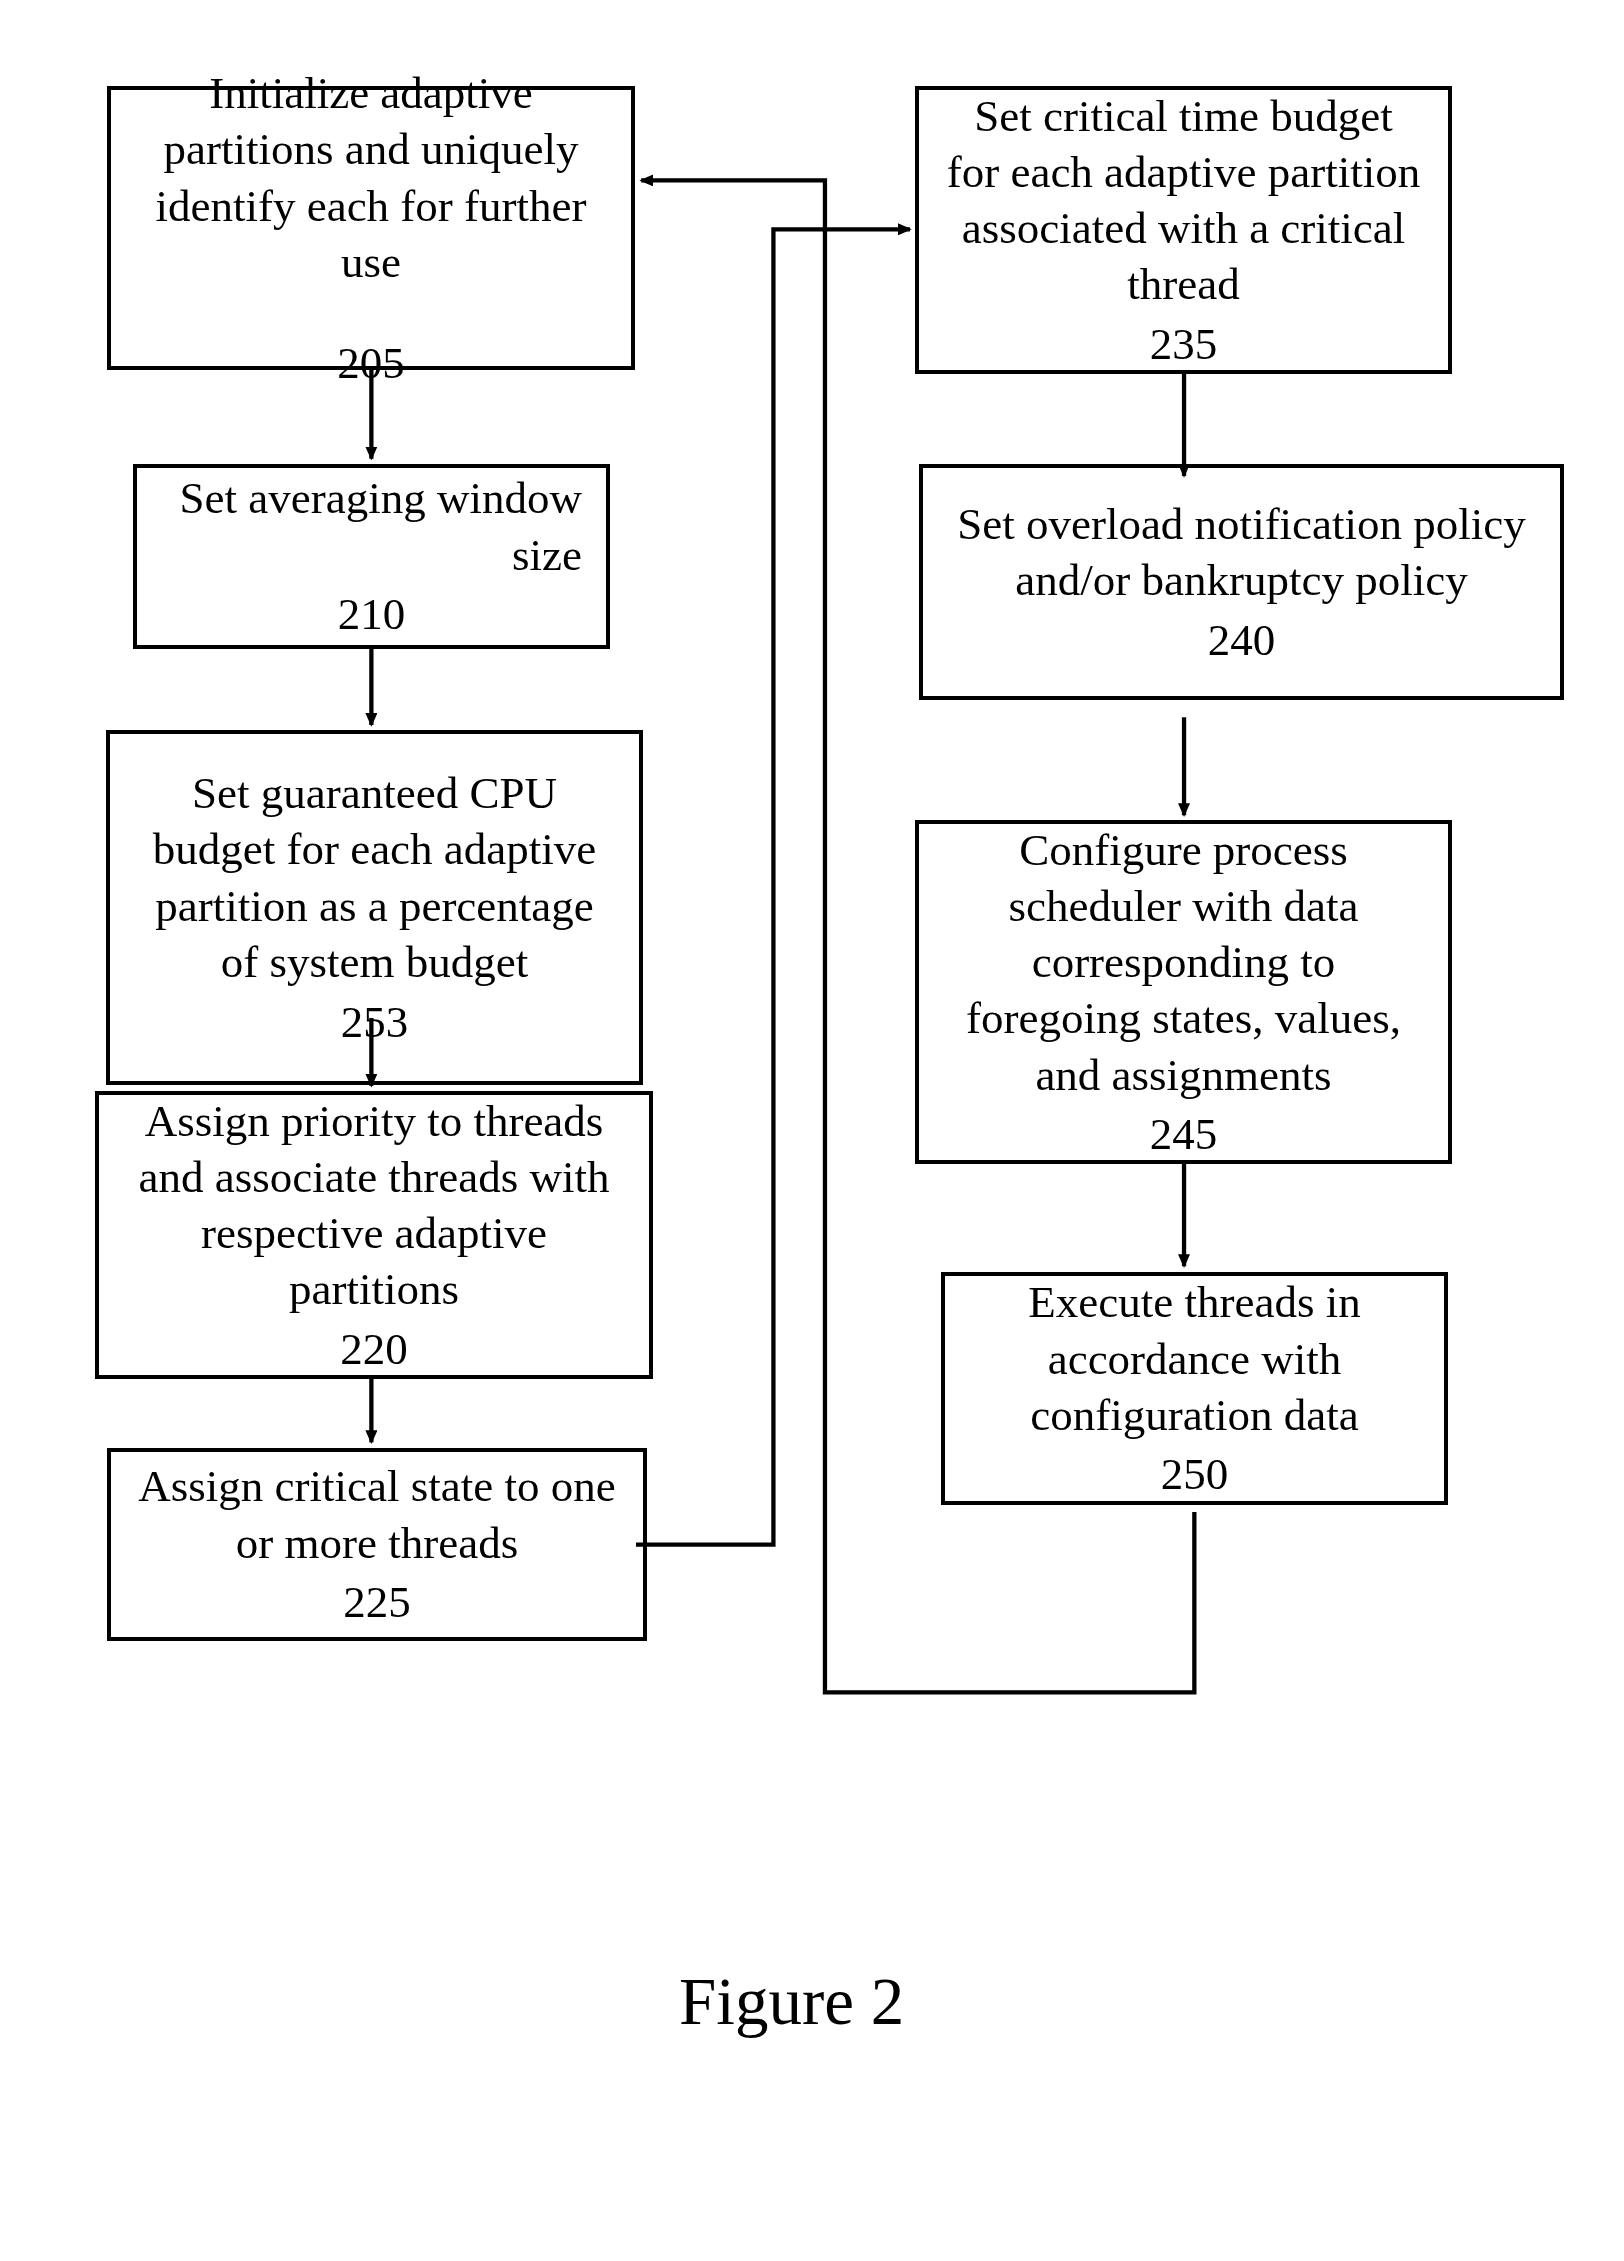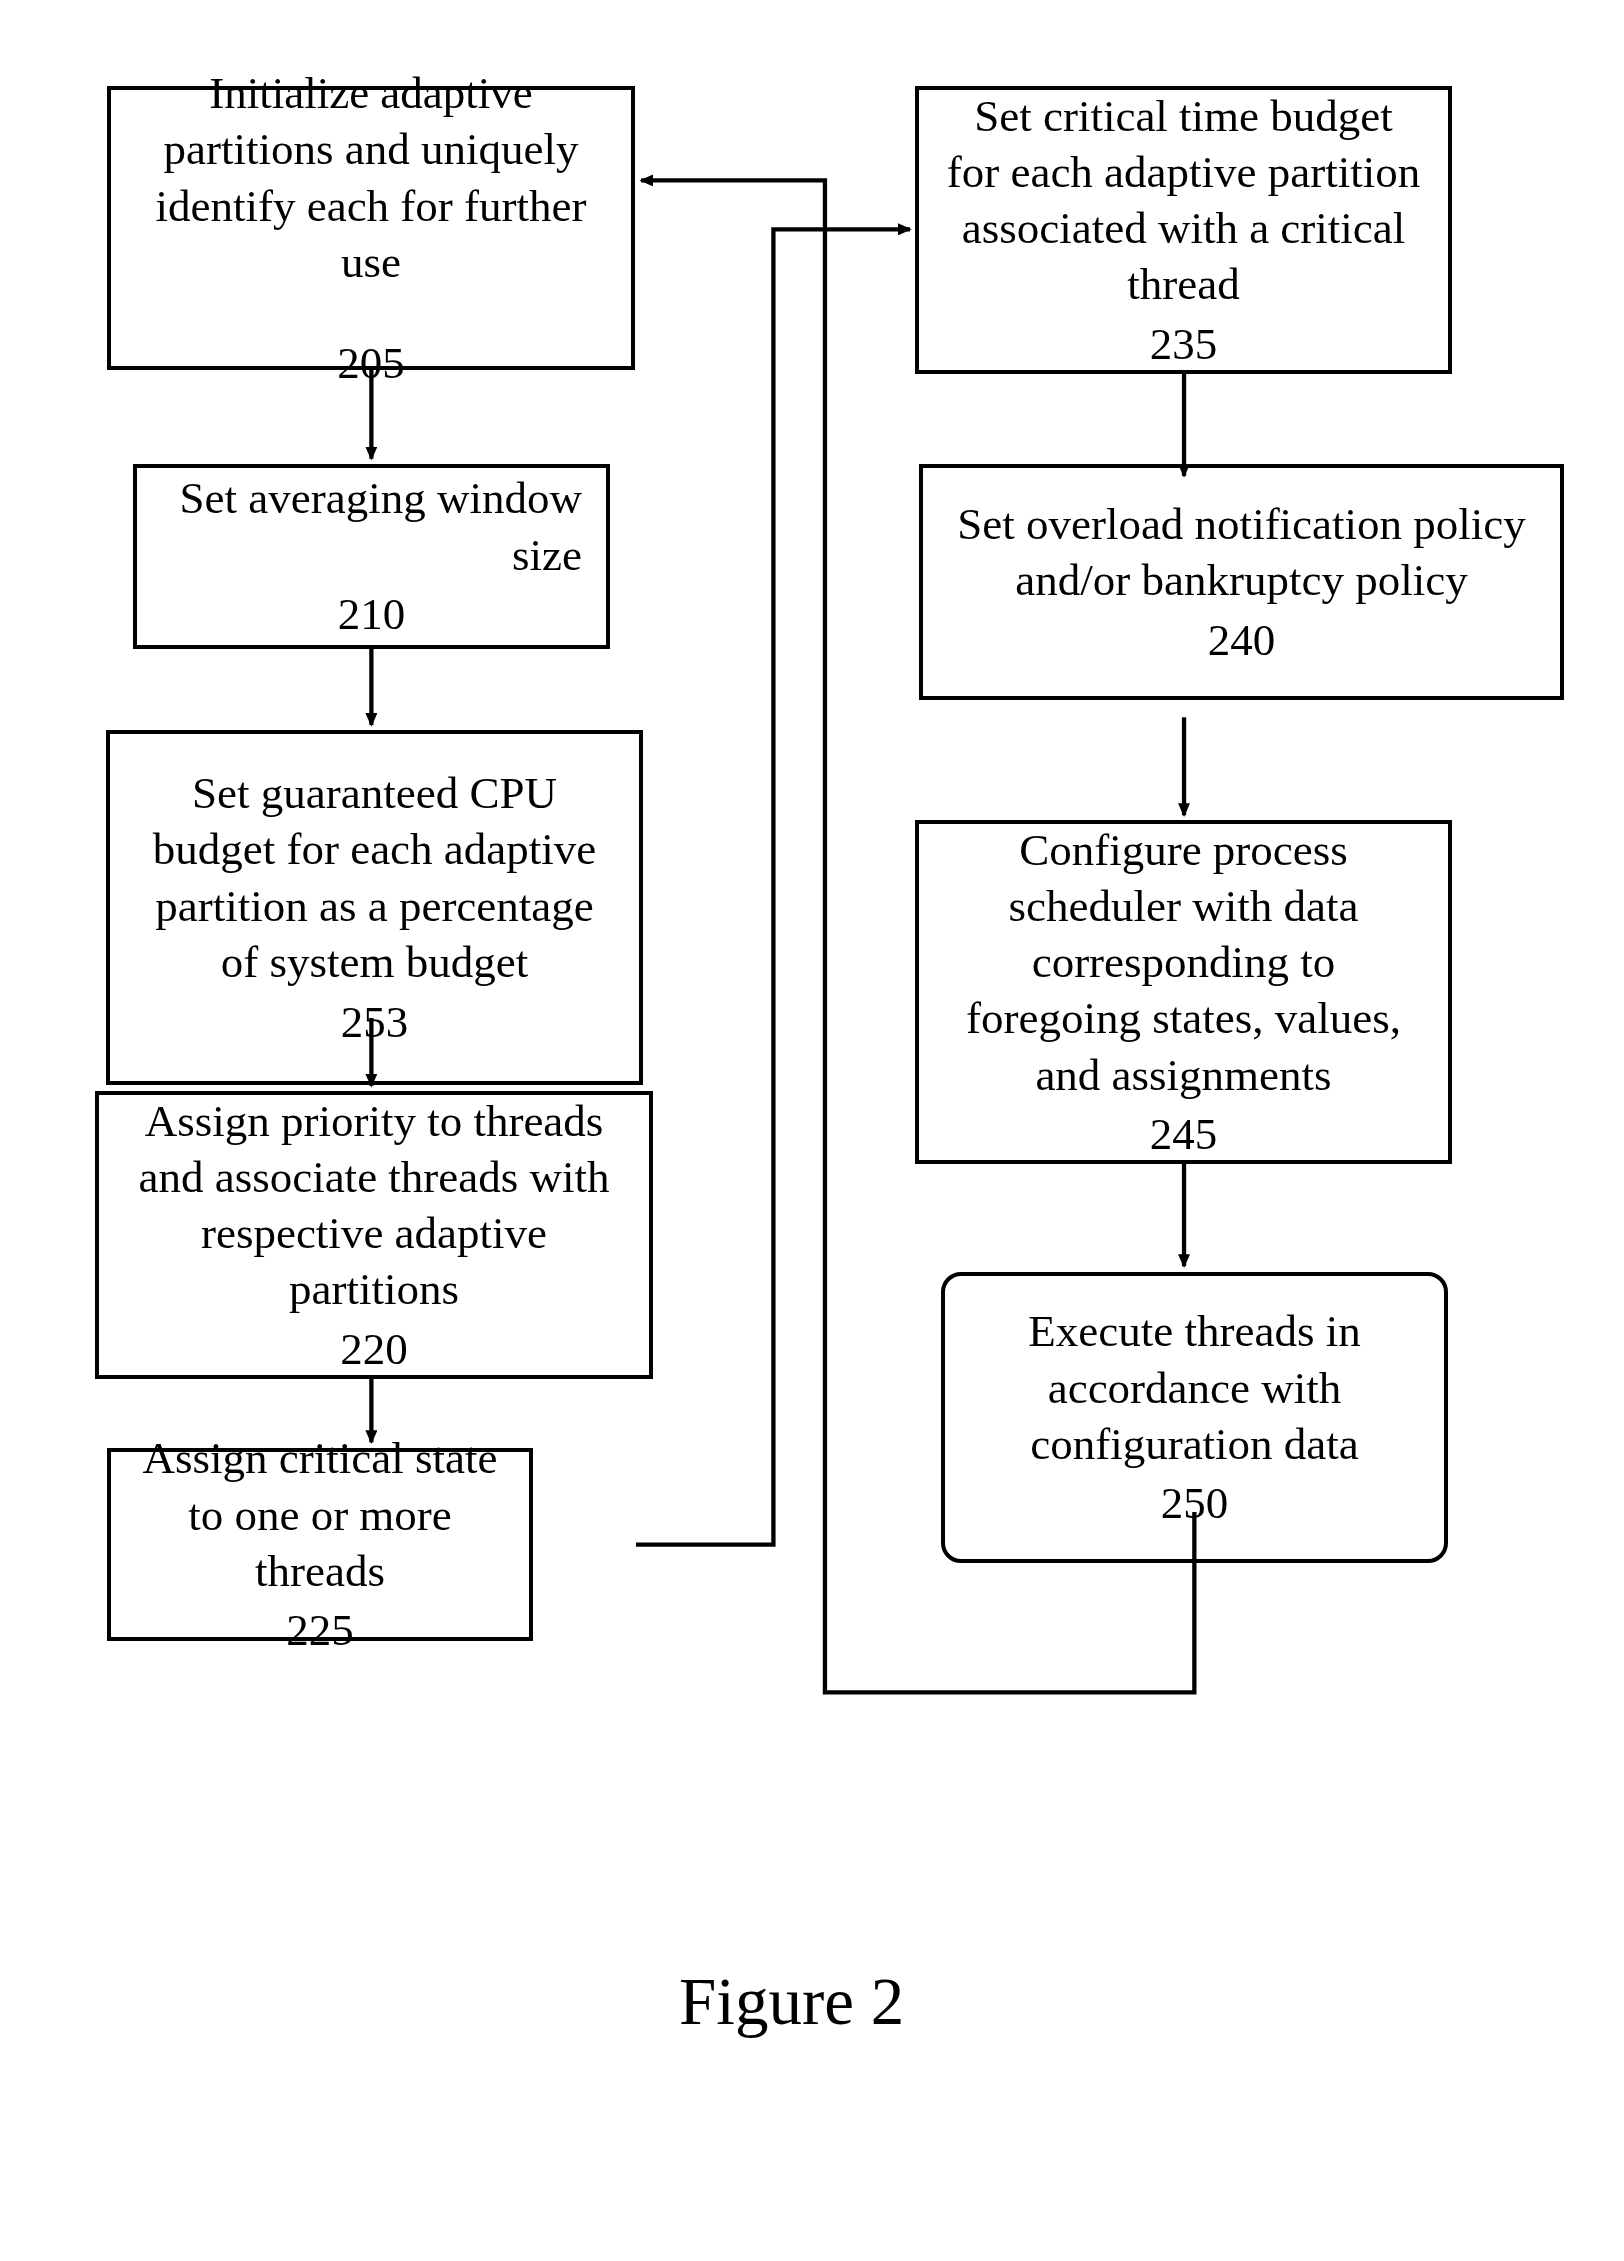--- a/index.html
+++ b/index.html
@@ -62,41 +62,41 @@
   <div class="box" style="left:106px; top:730px; width:537px; height:355px;">
     <div>Set guaranteed CPU budget for each adaptive partition as a percentage of system budget</div>
     <div class="ref">253</div>
   </div>
 
   <div class="box" style="left:95px; top:1091px; width:558px; height:288px;">
     <div>Assign priority to threads and associate threads with respective adaptive partitions</div>
     <div class="ref">220</div>
   </div>
 
-  <div class="box" style="left:107px; top:1448px; width:426px; height:193px;">
+  <div class="box" style="left:107px; top:1448px; width:540px; height:193px;">
     <div>Assign critical state to one or more threads</div>
     <div class="ref">225</div>
   </div>
 
   <div class="box" style="left:915px; top:86px; width:537px; height:288px;">
     <div>Set critical time budget for each adaptive partition associated with a critical thread</div>
     <div class="ref">235</div>
   </div>
 
   <div class="box" style="left:919px; top:464px; width:645px; height:236px;">
     <div>Set overload notification policy and/or bankruptcy policy</div>
     <div class="ref">240</div>
   </div>
 
   <div class="box" style="left:915px; top:820px; width:537px; height:344px;">
     <div>Configure process scheduler with data corresponding to foregoing states, values, and assignments</div>
     <div class="ref">245</div>
   </div>
 
-  <div class="box" style="left:941px; top:1272px; width:507px; height:291px;border-radius:20px;">
+  <div class="box" style="left:941px; top:1272px; width:507px; height:233px;">
     <div>Execute threads in accordance with configuration data</div>
     <div class="ref">250</div>
   </div>
 
   <svg class="arrows" viewBox="0 0 1891 2632">
     <defs>
       <marker id="ah" markerWidth="16" markerHeight="14" refX="14" refY="7" orient="auto" markerUnits="userSpaceOnUse">
         <polygon points="0,0 16,7 0,14" fill="#000"></polygon>
       </marker>
     </defs>

